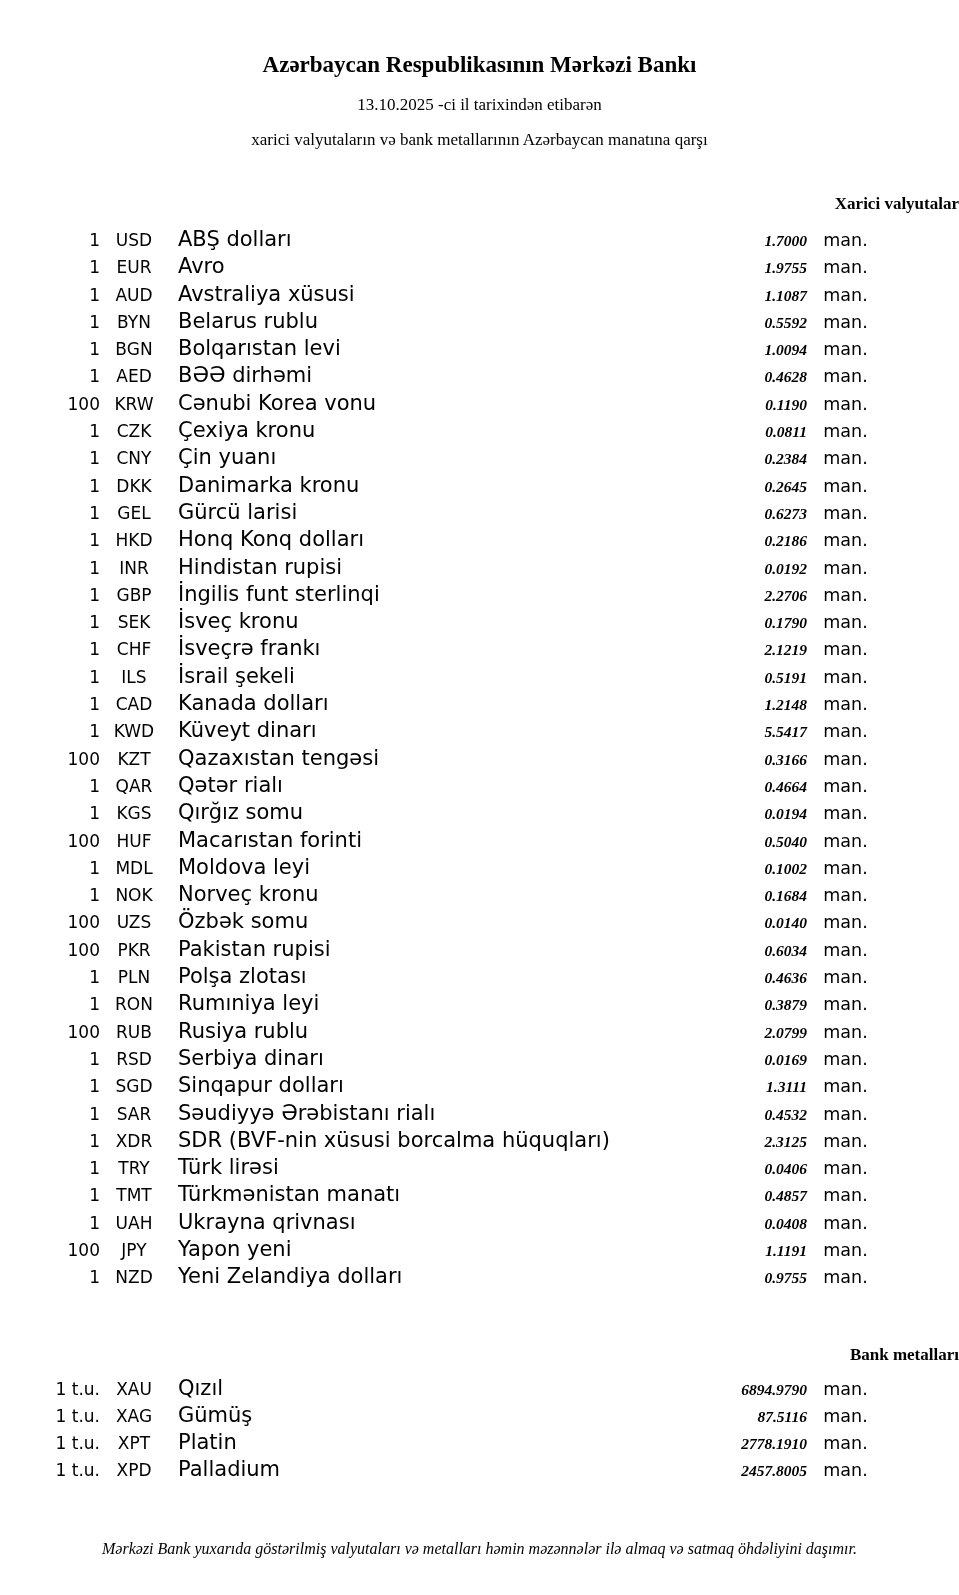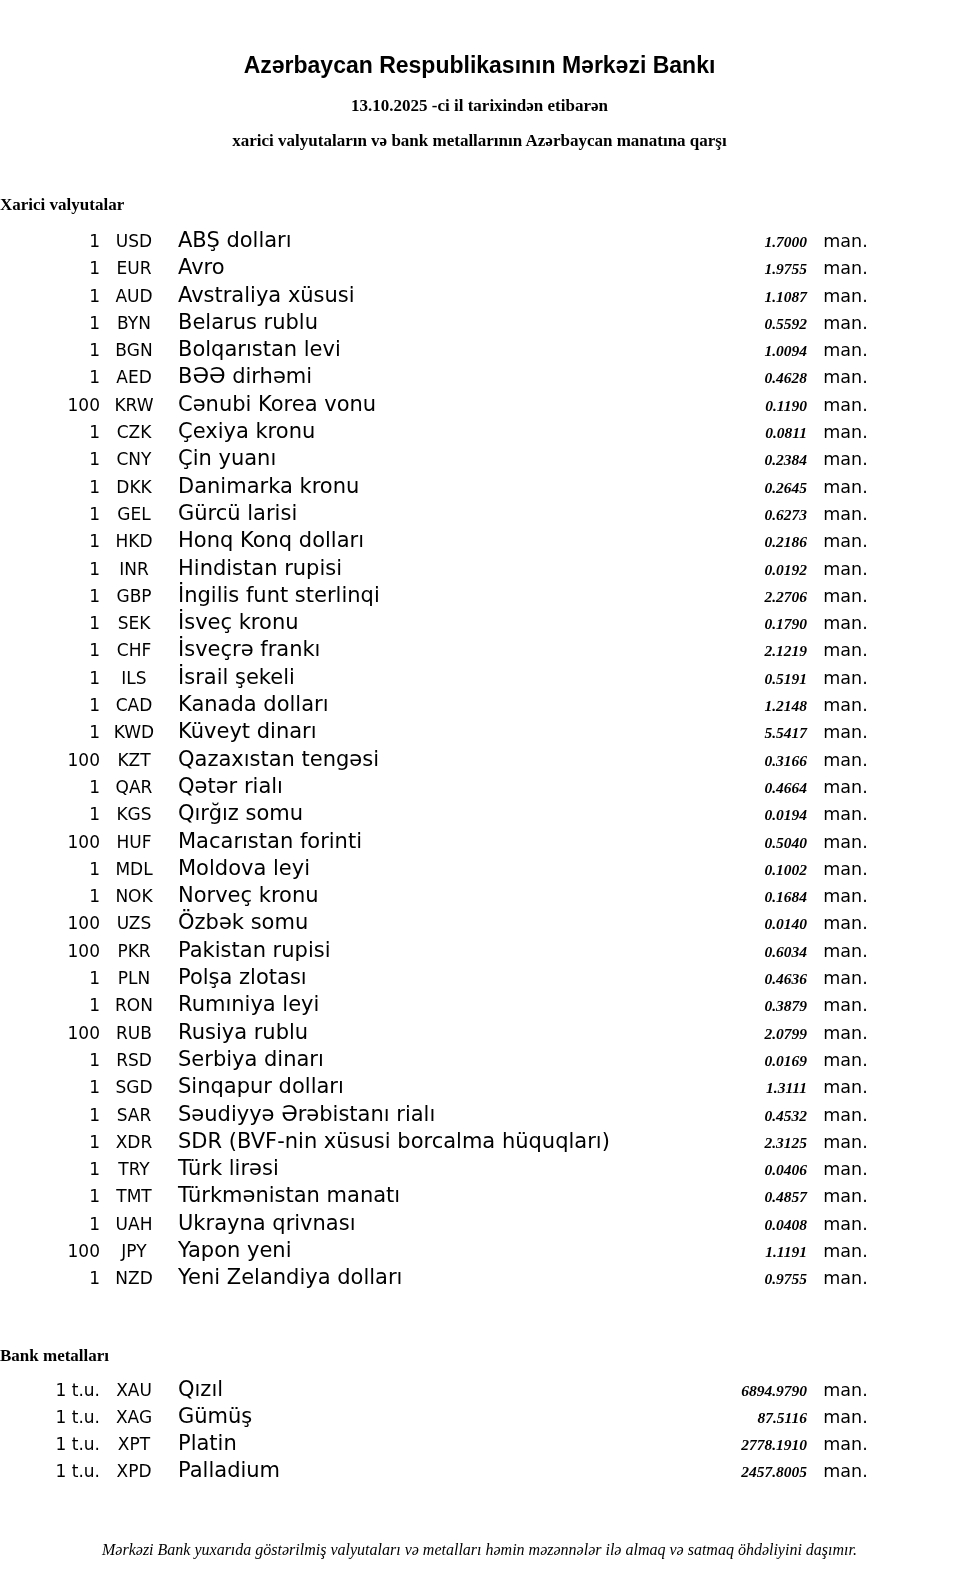--- a/index.html
+++ b/index.html
@@ -10,42 +10,42 @@
   }
   .page {
     width: 959px;
     min-height: 1595px;
     box-sizing: border-box;
     padding-top: 52px;
     background: #ffffff;
     font-family: "DejaVu Sans", sans-serif;
   }
   .doc-title {
-    font-family: Liberation Sans, sans-serif;
+    font-family: Liberation Serif, serif;
     font-weight: bold;
     font-size: 23px;
     text-align: center;
     margin: 0 0 17px 0;
   }
   .head-line {
     font-family: "Liberation Serif", serif;
-    font-weight: bold;
+    font-weight: normal;
     font-size: 17px;
     text-align: center;
     margin: 0 0 15px 0;
   }
   .bulletin-line {
     letter-spacing: 0.6px;
     margin-bottom: 0;
   }
   .section-title {
     font-family: "Liberation Serif", serif;
     font-weight: bold;
     font-size: 17px;
-    text-align: left;
+    text-align: right;
     margin-top: 44px;
     margin-bottom: 12px;
   }
   .section-title.metals {
     margin-top: 54px;
     margin-bottom: 10px;
   }
   .rate-table {
     width: 959px;
   }

